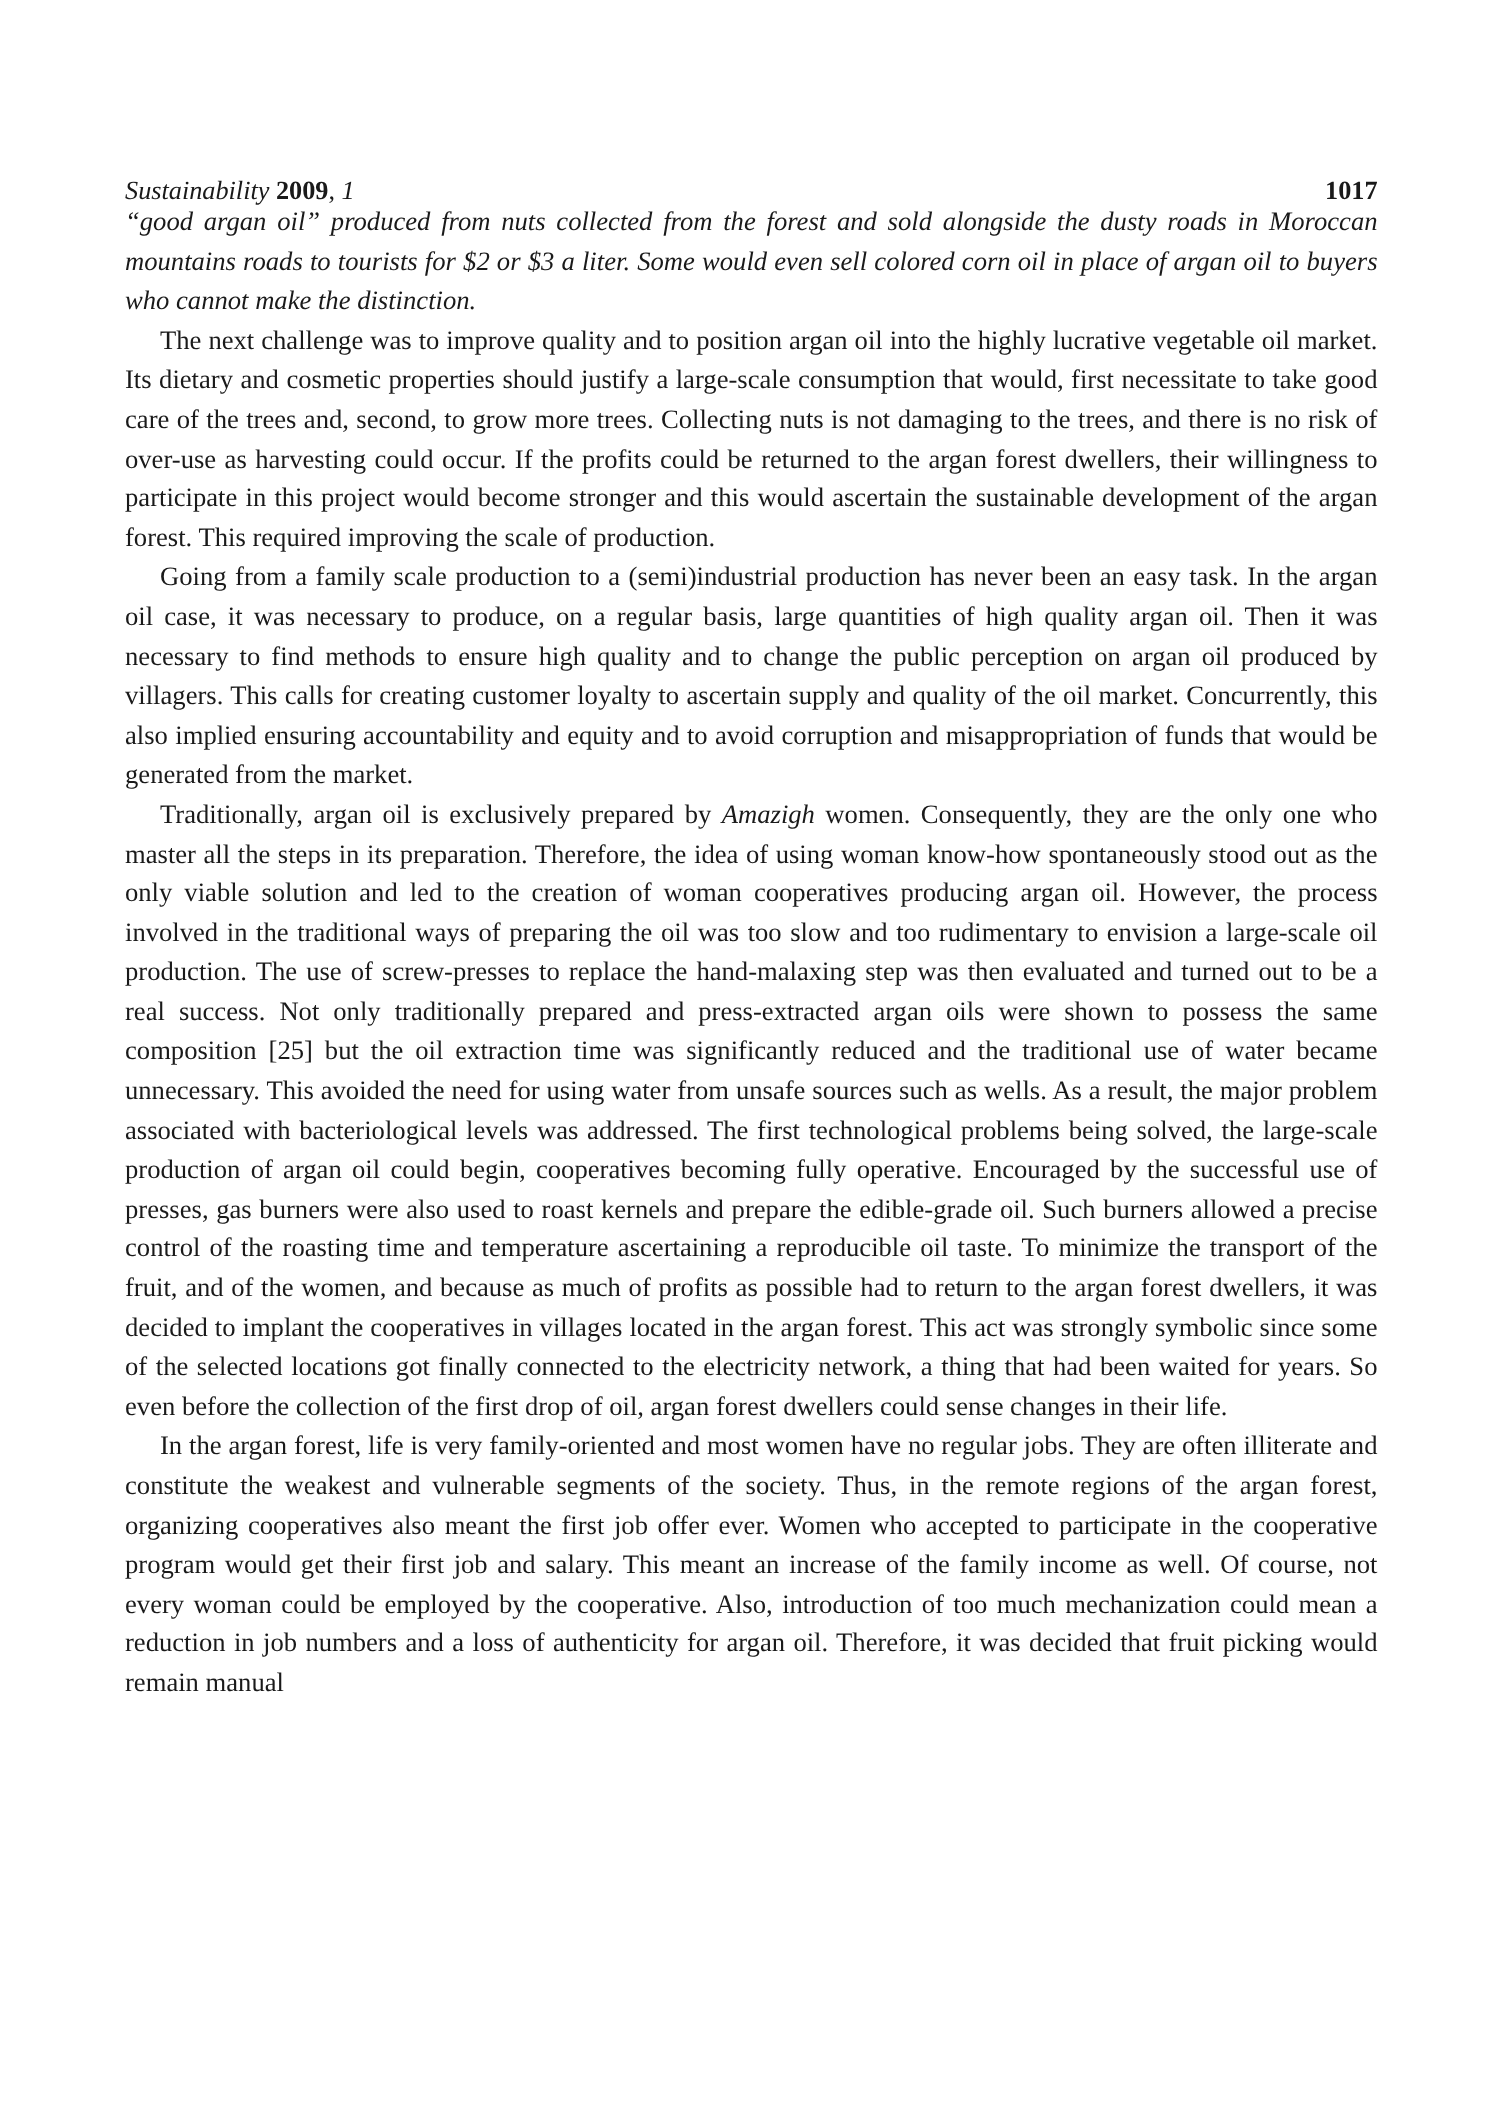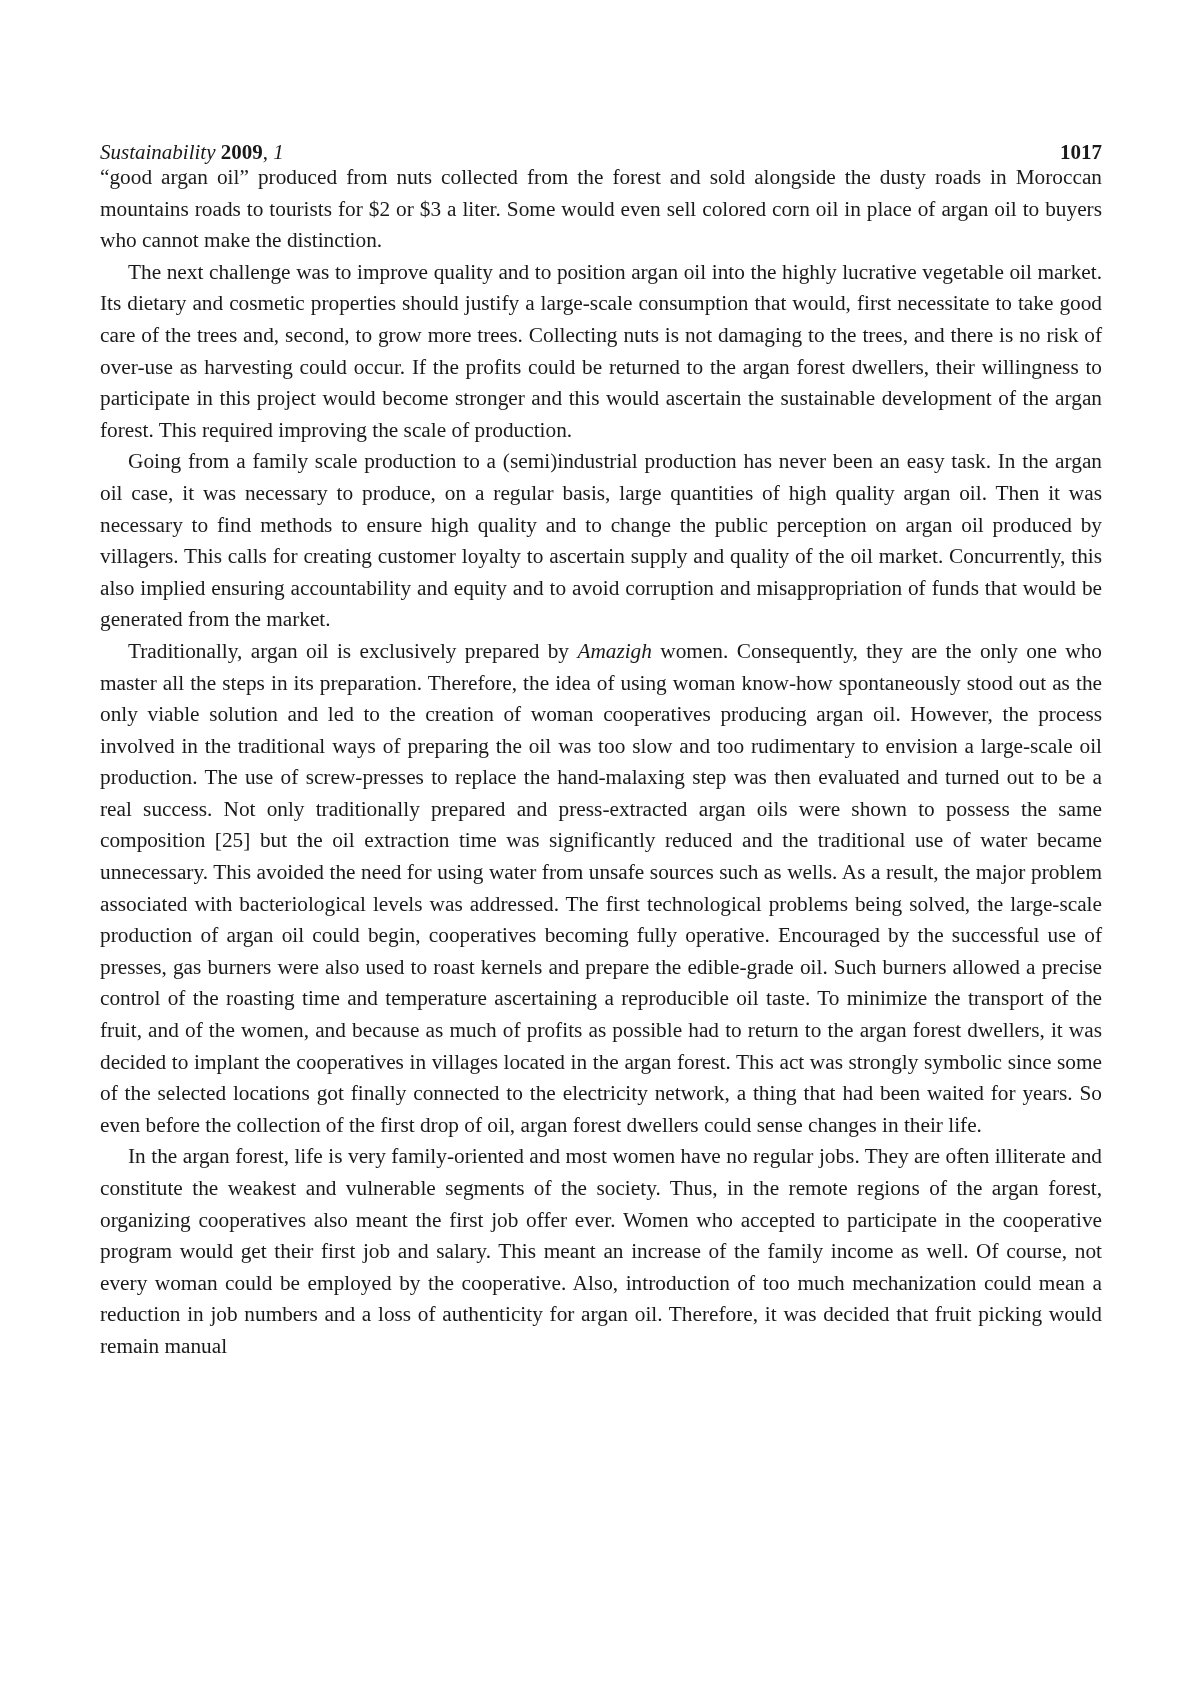--- a/index.html
+++ b/index.html
@@ -15,21 +15,21 @@
   }
   .header .journal { font-style: italic; }
   .header .year { font-weight: bold; }
   .header .vol { font-style: italic; }
   .header .pagenum { position: absolute; right: 0; top: 0; font-weight: bold; text-align: right; }
   .body {
     position: absolute; top: 162px; left: 0; width: 1002px;
     font-size: 21.3px; line-height: 31.6px; text-align: justify;
   }
   .body p { margin: 0; text-indent: 28px; }
-  .body p.first { text-indent: 0; }
+  .body p.first { text-indent: 0; font-style: italic; }
   .body em { font-style: italic; }
 </style>
 </head>
 <body>
 
 <div class="page">
   <div class="header">
     <span class="journal">Sustainability</span>
     <span class="year">2009</span><span>,</span>
     <span class="vol">1</span>

